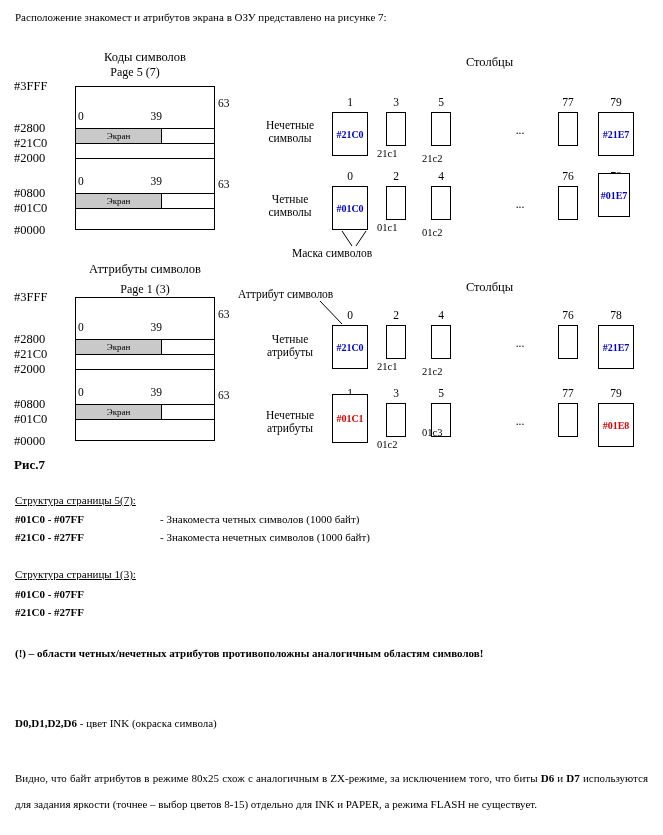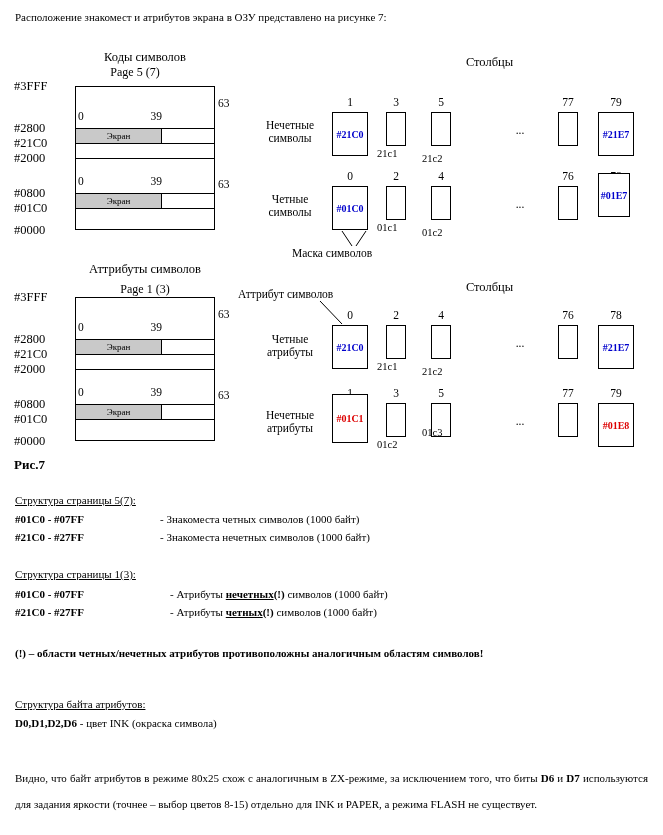--- a/index.html
+++ b/index.html
@@ -170,31 +170,24 @@
   </svg>
 
   <div class="abs t14 hu" style="left:15px;top:492px">Структура страницы 5(7):</div>
   <div class="abs t14 b" style="left:15px;top:511px">#01C0 - #07FF</div>
   <div class="abs t14" style="left:160px;top:511px">- Знакоместа четных символов (1000 байт)</div>
   <div class="abs t14 b" style="left:15px;top:529px">#21C0 - #27FF</div>
   <div class="abs t14" style="left:160px;top:529px">- Знакоместа нечетных символов (1000 байт)</div>
 
   <div class="abs t14 hu" style="left:15px;top:566px">Структура страницы 1(3):</div>
   <div class="abs t14 b" style="left:15px;top:586px">#01C0 - #07FF</div>
-  <div class="abs t14" style="left:170px;top:586px">
-    <span>- Атрибуты </span><span class="bu">нечетных</span><span class="b">(!)</span><span> символов (1000 байт)</span>
-  </div>
   <div class="abs t14 b" style="left:15px;top:604px">#21C0 - #27FF</div>
-  <div class="abs t14" style="left:170px;top:604px">
-    <span>- Атрибуты </span><span class="bu">четных</span><span class="b">(!)</span><span> символов (1000 байт)</span>
-  </div>
 
   <div class="abs t14 b just" style="left:15px;top:640px;width:633px">(!) – области четных/нечетных атрибутов противоположны аналогичным областям символов!</div>
 
-  <div class="abs t14 hu" style="left:15px;top:696px">Структура байта атрибутов:</div>
   <div class="abs t14" style="left:15px;top:715px">
     <span class="b">D0,D1,D2,D6</span><span> - цвет INK (окраска символа)</span>
   </div>
 
   <div class="abs t14 just" style="left:15px;top:765px;width:633px">
     <span>Видно, что байт атрибутов в режиме 80x25 схож с аналогичным в ZX-режиме, за исключением того, что биты </span><span class="b">D6</span><span> и </span><span class="b">D7</span><span> используются для задания яркости (точнее – выбор цветов 8-15) отдельно для INK и PAPER, а режима FLASH не существует.</span>
   </div>
 
 </div>
 

